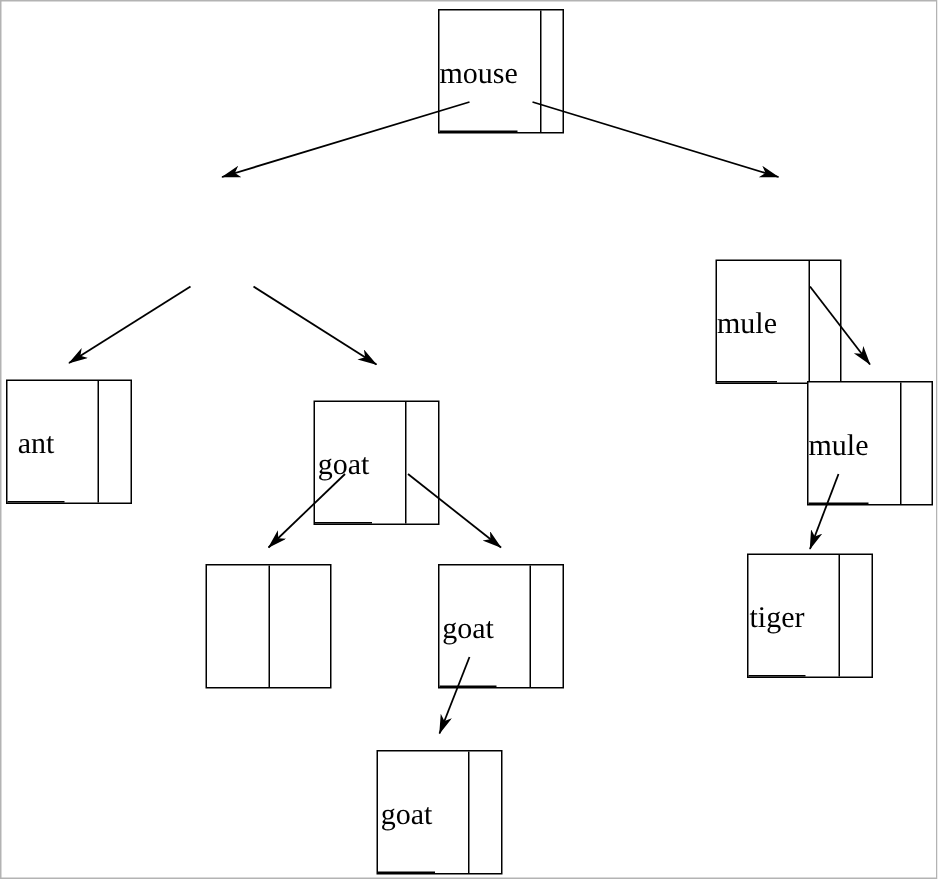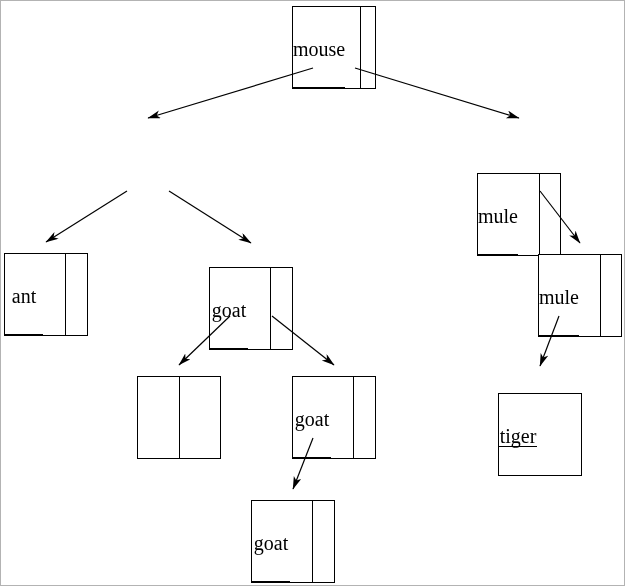--- a/index.html
+++ b/index.html
@@ -102,21 +102,21 @@
       <div class="cell right"></div>
     </div>
   </div>
       <div class="node" style="left: 291px; top: 375px;">
     <div class="node-label">goat</div>
     <div class="node-cells">
       <div class="cell left"></div>
       <div class="cell right"></div>
     </div>
   </div>
-      <div class="node" style="left: 497px; top: 392px; align-items: center;">
+      <div class="node" style="left: 497px; top: 368px;">
     <div class="node-label">tiger</div>
     <div class="node-cells">
       <div class="cell left"></div>
       <div class="cell right"></div>
     </div>
   </div>
       <div class="node" style="left: 250px; top: 499px;">
     <div class="node-label">goat</div>
     <div class="node-cells">
       <div class="cell left"></div>

